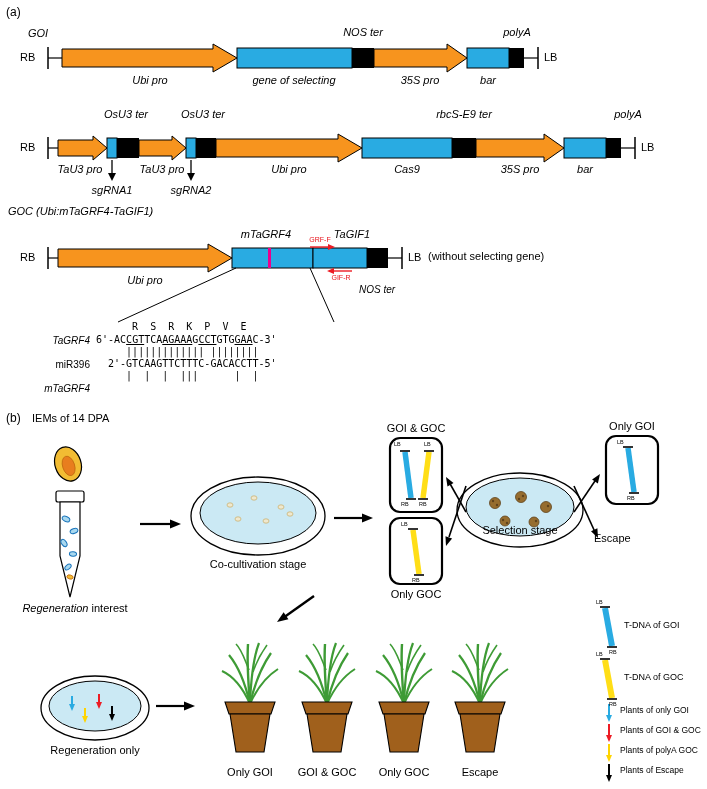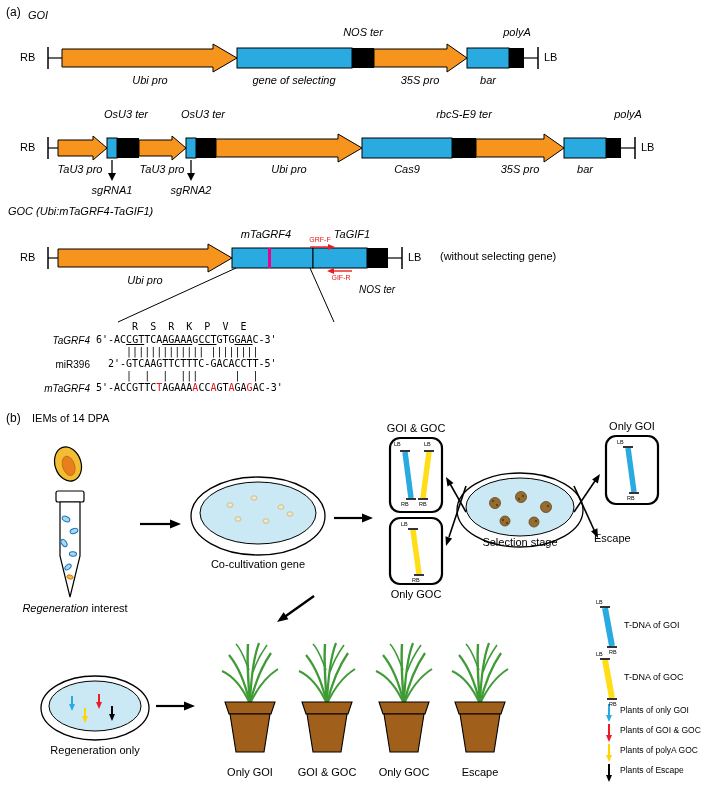--- a/index.html
+++ b/index.html
@@ -274,21 +274,21 @@
           <polygon points="0,0 -7,-3 -7,3" fill="#FFD400"></polygon>
         </g>
     <line x1="609" y1="764" x2="609" y2="777" stroke="#000" stroke-width="2"></line>
     <g transform="translate(609,782) rotate(90)">
           <polygon points="0,0 -7,-3 -7,3" fill="#000"></polygon>
         </g>
   </g>
 </svg>
 
 <div class="t sec" style="left:6px;top:6px">(a)</div>
-<div class="t it" style="left:28px;top:9px">GOI</div>
+<div class="t it" style="left:28px;top:27px">GOI</div>
 <div class="t" style="left:20px;top:51px">RB</div>
 <div class="t" style="left:544px;top:51px">LB</div>
 <div class="t it c" style="left:110px;top:74px;width:80px">Ubi pro</div>
 <div class="t it c" style="left:234px;top:74px;width:120px">gene of selecting</div>
 <div class="t it c" style="left:323px;top:26px;width:80px">NOS ter</div>
 <div class="t it c" style="left:380px;top:74px;width:80px">35S pro</div>
 <div class="t it c" style="left:448px;top:74px;width:80px">bar</div>
 <div class="t it c" style="left:477px;top:26px;width:80px">polyA</div>
 
 <div class="t" style="left:20px;top:141px">RB</div>
@@ -308,40 +308,39 @@
 
 <div class="t it" style="left:8px;top:205px">GOC (Ubi:mTaGRF4-TaGIF1)</div>
 <div class="t" style="left:20px;top:251px">RB</div>
 <div class="t" style="left:408px;top:251px">LB</div>
 <div class="t it c" style="left:105px;top:274px;width:80px">Ubi pro</div>
 <div class="t it c" style="left:226px;top:228px;width:80px">mTaGRF4</div>
 <div class="t it c" style="left:312px;top:228px;width:80px">TaGIF1</div>
 <div class="t small red c" style="left:300px;top:236px;width:40px">GRF-F</div>
 <div class="t small red c" style="left:321px;top:274px;width:40px">GIF-R</div>
 <div class="t it c" style="left:337px;top:283px;width:80px;font-size:10px">NOS ter</div>
-<div class="t" style="left:440px;top:250px">(without selecting gene)</div>
+<div class="t" style="left:428px;top:250px">(without selecting gene)</div>
 
 <div class="t mono" style="left:96px;top:321px">      R  S  R  K  P  V  E</div>
 <div class="t seqlab it" style="left:14px;top:335px;width:76px">TaGRF4</div>
 <div class="t mono" style="left:96px;top:334px"><span>6'-AC</span><span class="u">CGT</span><span>TCA</span><span class="u">AGAAA</span><span>G</span><span class="u">CCT</span><span>GTG</span><span class="u">GAA</span><span>C-3'</span></div>
 <div class="t mono" style="left:96px;top:346px">     ||||||||||||| ||||||||</div>
 <div class="t seqlab" style="left:14px;top:359px;width:76px">miR396</div>
 <div class="t mono" style="left:96px;top:358px">  2'-GTCAAGTTCTTTC-GACACCTT-5'</div>
 <div class="t mono" style="left:96px;top:370px">     |  |  |  |||      |  |</div>
 <div class="t seqlab it" style="left:14px;top:383px;width:76px">mTaGRF4</div>
-<div class="t mono" style="left:96px;top:382px"><span>5'-ACCGTTC</span><span class="red">T</span><span>AGAAA</span><span class="red">A</span><span>CC</span><span class="red">A</span><span>GT</span><span class="red">A</span><span>GA</span><span class="red">G</span><span>AC-3'</span></div>
 
 <div class="t sec" style="left:6px;top:412px">(b)</div>
 <div class="t" style="left:32px;top:412px">IEMs of 14 DPA</div>
 <div class="t c" style="left:5px;top:602px;width:140px"><span class="it">Regeneration</span><span> interest</span></div>
-<div class="t c" style="left:188px;top:558px;width:140px">Co-cultivation gene</div>
+<div class="t c" style="left:188px;top:558px;width:140px">Co-cultivation stage</div>
 <div class="t c" style="left:366px;top:422px;width:100px">GOI &amp; GOC</div>
 <div class="t c" style="left:582px;top:420px;width:100px">Only GOI</div>
 <div class="t c" style="left:366px;top:588px;width:100px">Only GOC</div>
-<div class="t c" style="left:455px;top:536px;width:130px">Selection stage</div>
+<div class="t c" style="left:455px;top:524px;width:130px">Selection stage</div>
 <div class="t" style="left:594px;top:532px">Escape</div>
 <div class="t c" style="left:25px;top:744px;width:140px">Regeneration only</div>
 
 <div class="t c" style="left:205px;top:766px;width:90px">Only GOI</div>
 <div class="t c" style="left:282px;top:766px;width:90px">GOI &amp; GOC</div>
 <div class="t c" style="left:359px;top:766px;width:90px">Only GOC</div>
 <div class="t c" style="left:435px;top:766px;width:90px">Escape</div>
 
 <div class="t tiny" style="left:394px;top:441px">LB</div>
 <div class="t tiny" style="left:424px;top:441px">LB</div>

